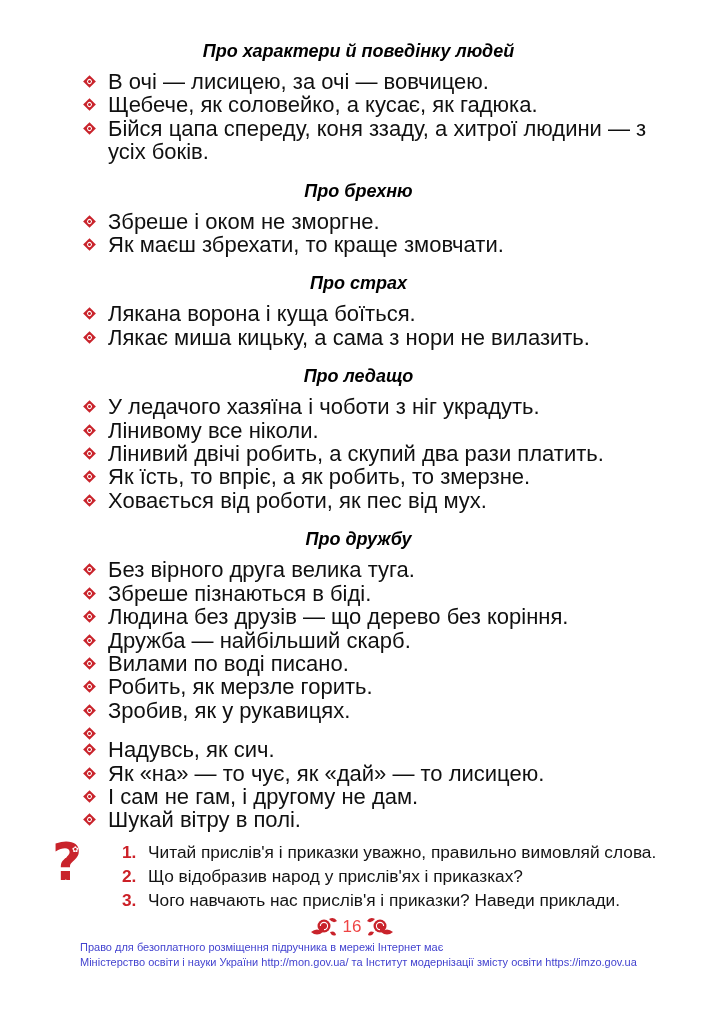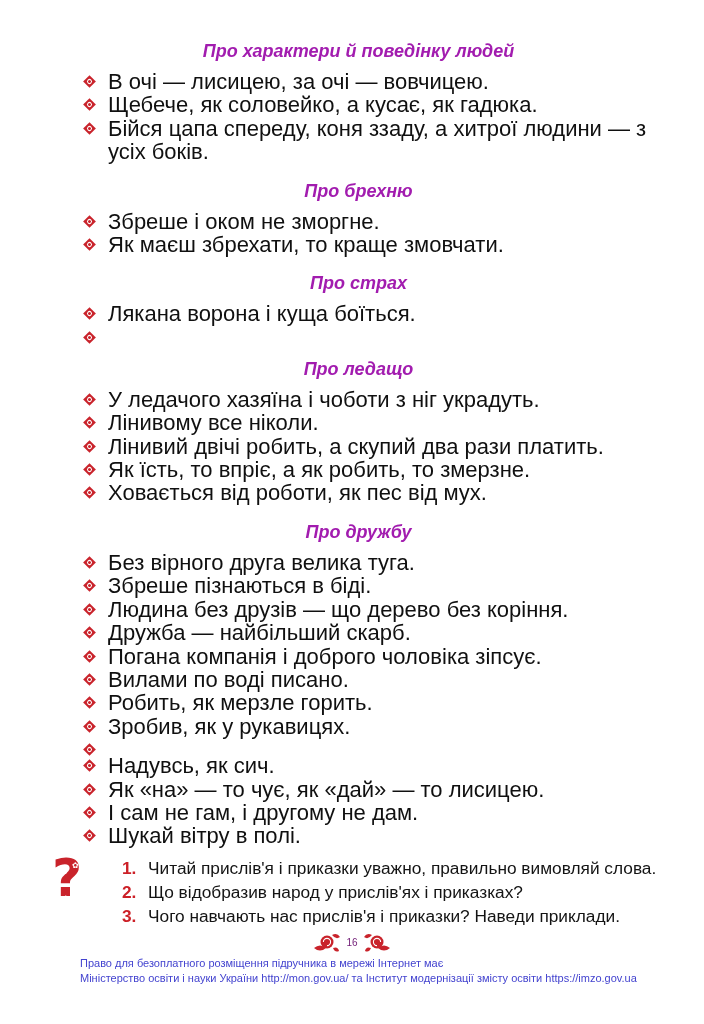--- a/index.html
+++ b/index.html
@@ -4,21 +4,21 @@
 <style>
   html,body { margin:0; padding:0; background:#888; }
   .page {
     width:704px; height:1024px; background:#ffffff; margin:0 auto;
     position:relative; overflow:hidden;
     font-family:"Liberation Sans", sans-serif; color:#141414;
     box-sizing:border-box; padding-top:40px;
   }
   .sec-title {
     text-align:center; font-size:18px; font-weight:bold; font-style:italic;
-    line-height:22px; margin:16px 0 8px; color:#a21caf;padding-left:13px;
+    line-height:22px; margin:16px 0 8px; color:#000000;padding-left:13px;
   }
   .sec-title.first { margin-top:0; }
   .pk-title {
     text-align:center; font-size:20px; font-weight:bold; font-style:normal;
     line-height:24px; margin:21px 0 12px; color:#111;
   }
   ul.plist { list-style:none; margin:0; padding:0; }
   ul.plist li {
     display:flex; align-items:flex-start;
     padding-left:84px; padding-right:30px;
@@ -39,21 +39,21 @@
   .q-mark {
     font-family:"DejaVu Sans", sans-serif; font-weight:bold; font-size:52px;
     line-height:52px; color:#c9232b; position:absolute; left:0; top:-4px;
   }
   .q-flower { position:absolute; color:#ffffff; font-size:11px; line-height:11px; }
   .q-flower.f1 { left:7px;  top:9px; }
   .q-flower.f2 { left:20px; top:4px; font-size:8px; }
   .q-flower.f3 { left:10px; top:38px; font-size:9px; }
   .footer { margin-top:2px; }
   .pageno-row { display:flex; justify-content:center; align-items:center; gap:3px; height:26px; }
-  .pageno { font-size:10px; color:#701a75; padding:0 2px; }
+  .pageno { font-size:17px; color:#ef4444; padding:0 2px; }
   .rose { width:30px; height:22px; }
   .rose.flip { transform:scaleX(-1); }
   .legal {
     padding-left:80px; font-size:11px; line-height:15px; color:#4343cf;
     margin-top:0px;
   }
 </style>
 </head>
 <body>
 
@@ -88,20 +88,21 @@
   </ul>
 
   <div class="sec-title">Про страх</div>
   <ul class="plist">
     <li>
         <span class="bullet"></span>
         <span>Лякана ворона і куща боїться.</span>
       </li>
     <li>
         <span class="bullet"></span>
+        <span>Лякає миша кицьку, а сама з нори не вилазить.</span>
       </li>
   </ul>
 
   <div class="sec-title">Про ледащо</div>
   <ul class="plist">
     <li>
         <span class="bullet"></span>
         <span>У ледачого хазяїна і чоботи з ніг украдуть.</span>
       </li>
     <li>
@@ -132,24 +133,20 @@
         <span class="bullet"></span>
         <span>Збреше пізнаються в біді.</span>
       </li>
     <li>
         <span class="bullet"></span>
         <span>Людина без друзів — що дерево без коріння.</span>
       </li>
     <li>
         <span class="bullet"></span>
         <span>Дружба — найбільший скарб.</span>
-      </li>
-    <li>
-        <span class="bullet"></span>
-        <span>Погана компанія і доброго чоловіка зіпсує.</span>
       </li>
   </ul>
 
   <ul class="plist">
     <li>
         <span class="bullet"></span>
         <span>Вилами по воді писано.</span>
       </li>
     <li>
         <span class="bullet"></span>

